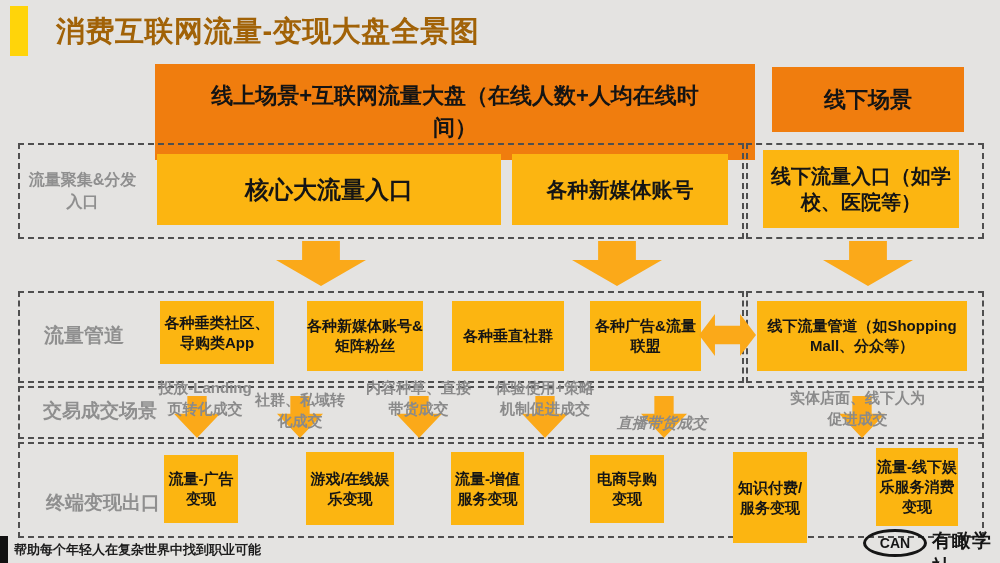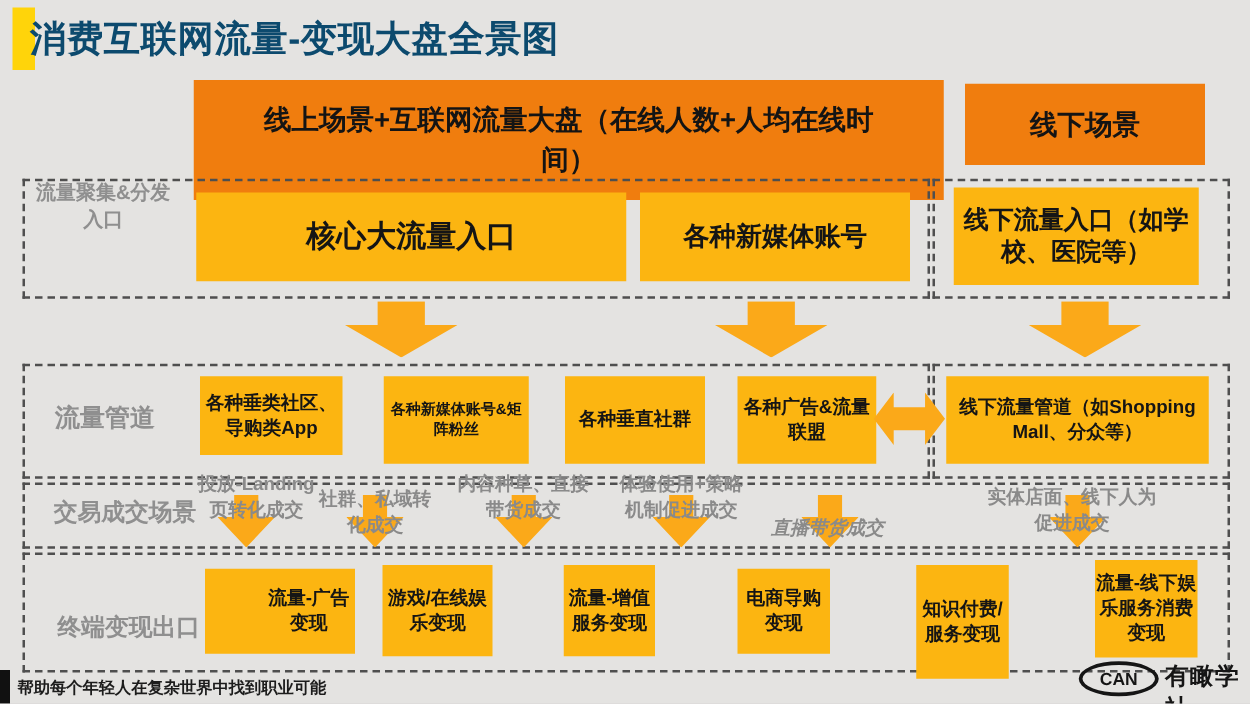--- a/index.html
+++ b/index.html
@@ -10,21 +10,21 @@
   .hdr{position:absolute;background:#f07d0e;color:#141414;font-weight:bold;
        display:flex;align-items:center;justify-content:center;text-align:center;line-height:1.45;}
   .dashed{position:absolute;border:2px dashed #4f4f4f;}
   .rowlabel{position:absolute;color:#8f8f8f;font-weight:600;text-align:center;line-height:1.35;}
   .darrow{position:absolute;background:#fba919;
        clip-path:polygon(29% 0,71% 0,71% 42%,100% 42%,50% 100%,0 42%,29% 42%);}
   .dblarrow{position:absolute;background:#fba919;
        clip-path:polygon(0 50%,28% 0,28% 28%,72% 28%,72% 0,100% 50%,72% 100%,72% 72%,28% 72%,28% 100%);}
   .deal{position:absolute;color:#8a8a8a;font-weight:600;text-align:center;font-size:15px;line-height:1.42;z-index:2;}
   .deal-arrow{z-index:1;}
-  .title{position:absolute;left:24px;top:12px;font-size:29px;font-weight:800;color:#0c4a6e;letter-spacing:.5px;}
+  .title{position:absolute;left:56px;top:12px;font-size:29px;font-weight:800;color:#a16207;letter-spacing:.5px;}
   .accent{position:absolute;left:10px;top:6px;width:18px;height:50px;background:#ffd40a;}
   .footer-bar{position:absolute;left:0;top:536px;width:8px;height:27px;background:#111;}
   .slogan{position:absolute;left:14px;top:541px;font-size:13px;font-weight:600;color:#1c1c1c;}
   .logo{position:absolute;left:863px;top:529px;width:58px;height:22px;border:3px solid #151515;
         border-radius:50%;display:flex;align-items:center;justify-content:center;
         font-size:14px;font-weight:800;color:#151515;background:transparent;}
   .brand{position:absolute;left:932px;top:528px;font-size:19px;font-weight:800;color:#151515;letter-spacing:1px;}
 </style>
 </head>
 <body>
@@ -32,34 +32,34 @@
 <div class="canvas">
 
   <div class="accent"></div>
   <div class="title">消费互联网流量-变现大盘全景图</div>
 
   <div class="hdr" style="left:155px;top:64px;width:600px;height:96px;font-size:22px;padding:0 40px;box-sizing:border-box;">线上场景+互联网流量大盘（在线人数+人均在线时间）</div>
   <div class="hdr" style="left:772px;top:67px;width:192px;height:65px;font-size:22px;">线下场景</div>
 
   <div class="dashed" style="left:18px;top:143px;width:722px;height:92px;"></div>
   <div class="dashed" style="left:746px;top:143px;width:234px;height:92px;"></div>
-  <div class="rowlabel" style="left:25px;top:144px;width:115px;font-size:16px;">流量聚集&amp;分发入口</div>
+  <div class="rowlabel" style="left:25px;top:169px;width:115px;font-size:16px;">流量聚集&amp;分发入口</div>
   <div class="box" style="left:157px;top:154px;width:344px;height:71px;font-size:24px;">核心大流量入口</div>
   <div class="box" style="left:512px;top:154px;width:216px;height:71px;font-size:21px;">各种新媒体账号</div>
   <div class="box" style="left:763px;top:150px;width:196px;height:78px;font-size:20px;">线下流量入口（如学校、医院等）</div>
 
   <div class="darrow" style="left:276px;top:241px;width:90px;height:45px;"></div>
   <div class="darrow" style="left:572px;top:241px;width:90px;height:45px;"></div>
   <div class="darrow" style="left:823px;top:241px;width:90px;height:45px;"></div>
 
   <div class="dashed" style="left:18px;top:291px;width:722px;height:88px;"></div>
   <div class="dashed" style="left:746px;top:291px;width:234px;height:88px;"></div>
   <div class="rowlabel" style="left:28px;top:322px;width:112px;font-size:20px;">流量管道</div>
   <div class="box" style="left:160px;top:301px;width:114px;height:63px;font-size:15px;">各种垂类社区、导购类App</div>
-  <div class="box" style="left:307px;top:301px;width:116px;height:70px;font-size:12px;">各种新媒体账号&amp;矩阵粉丝</div>
+  <div class="box" style="left:307px;top:301px;width:116px;height:70px;font-size:15px;">各种新媒体账号&amp;矩阵粉丝</div>
   <div class="box" style="left:452px;top:301px;width:112px;height:70px;font-size:15px;">各种垂直社群</div>
   <div class="box" style="left:590px;top:301px;width:111px;height:70px;font-size:15px;">各种广告&amp;流量联盟</div>
   <div class="dblarrow" style="left:699px;top:314px;width:57px;height:42px;"></div>
   <div class="box" style="left:757px;top:301px;width:210px;height:70px;font-size:15px;">线下流量管道（如Shopping Mall、分众等）</div>
 
   <div class="dashed" style="left:18px;top:386px;width:962px;height:49px;"></div>
   <div class="rowlabel" style="left:25px;top:398px;width:150px;font-size:19px;">交易成交场景</div>
 
   <div class="darrow deal-arrow" style="left:174px;top:396px;width:46px;height:42px;"></div>
   <div class="darrow deal-arrow" style="left:277px;top:396px;width:46px;height:42px;"></div>
@@ -70,21 +70,21 @@
 
   <div class="deal" style="left:155px;top:377px;width:100px;">投放-Landing页转化成交</div>
   <div class="deal" style="left:250px;top:389px;width:100px;">社群、私域转化成交</div>
   <div class="deal" style="left:366px;top:377px;width:105px;">内容种草、直接带货成交</div>
   <div class="deal" style="left:490px;top:377px;width:110px;">体验使用+策略机制促进成交</div>
   <div class="deal" style="left:612px;top:412px;width:100px;font-style:italic;">直播带货成交</div>
   <div class="deal" style="left:785px;top:387px;width:145px;">实体店面、线下人为促进成交</div>
 
   <div class="dashed" style="left:18px;top:442px;width:962px;height:92px;"></div>
   <div class="rowlabel" style="left:28px;top:490px;width:150px;font-size:19px;">终端变现出口</div>
-  <div class="box" style="left:164px;top:455px;width:74px;height:68px;font-size:15px;padding-left:46px;">流量-广告变现</div>
+  <div class="box" style="left:164px;top:455px;width:74px;height:68px;font-size:15px;">流量-广告变现</div>
   <div class="box" style="left:306px;top:452px;width:88px;height:73px;font-size:15px;">游戏/在线娱乐变现</div>
   <div class="box" style="left:451px;top:452px;width:73px;height:73px;font-size:15px;">流量-增值服务变现</div>
   <div class="box" style="left:590px;top:455px;width:74px;height:68px;font-size:15px;">电商导购变现</div>
   <div class="box" style="left:733px;top:452px;width:74px;height:91px;font-size:15px;">知识付费/服务变现</div>
   <div class="box" style="left:876px;top:448px;width:82px;height:78px;font-size:15px;">流量-线下娱乐服务消费变现</div>
 
   <div class="footer-bar"></div>
   <div class="slogan">帮助每个年轻人在复杂世界中找到职业可能</div>
   <div class="logo">CAN</div>
   <div class="brand">有瞰学社</div>

